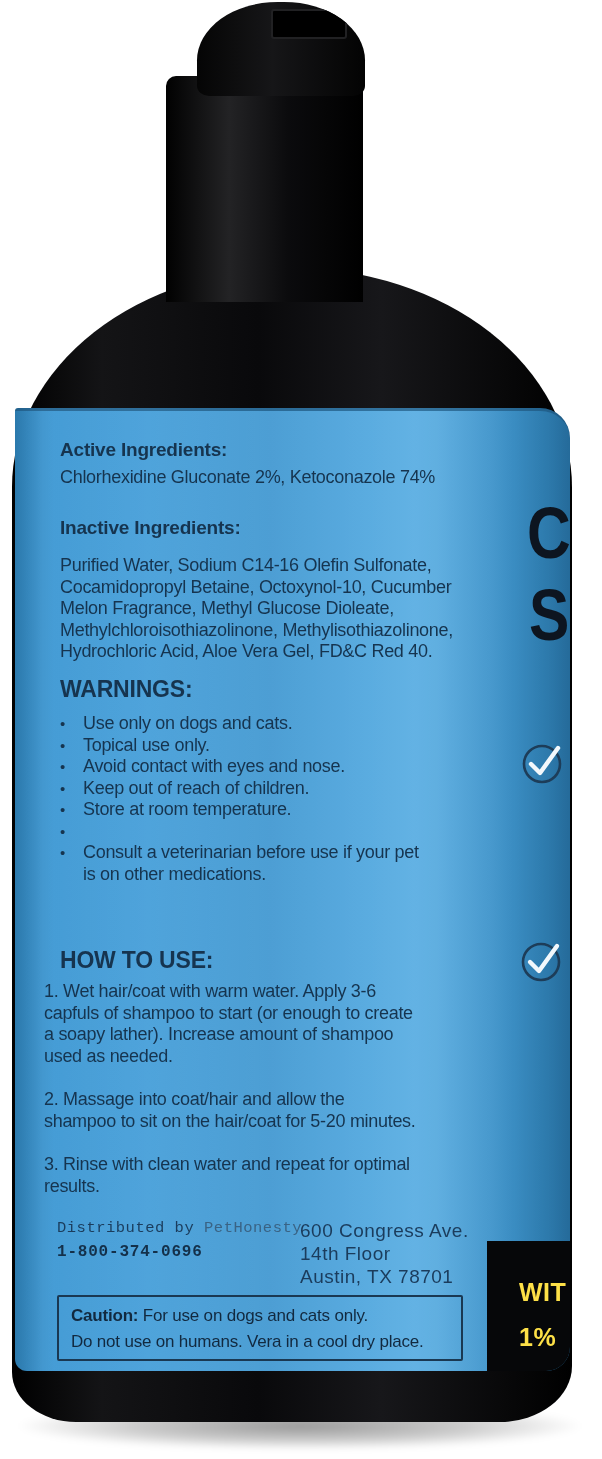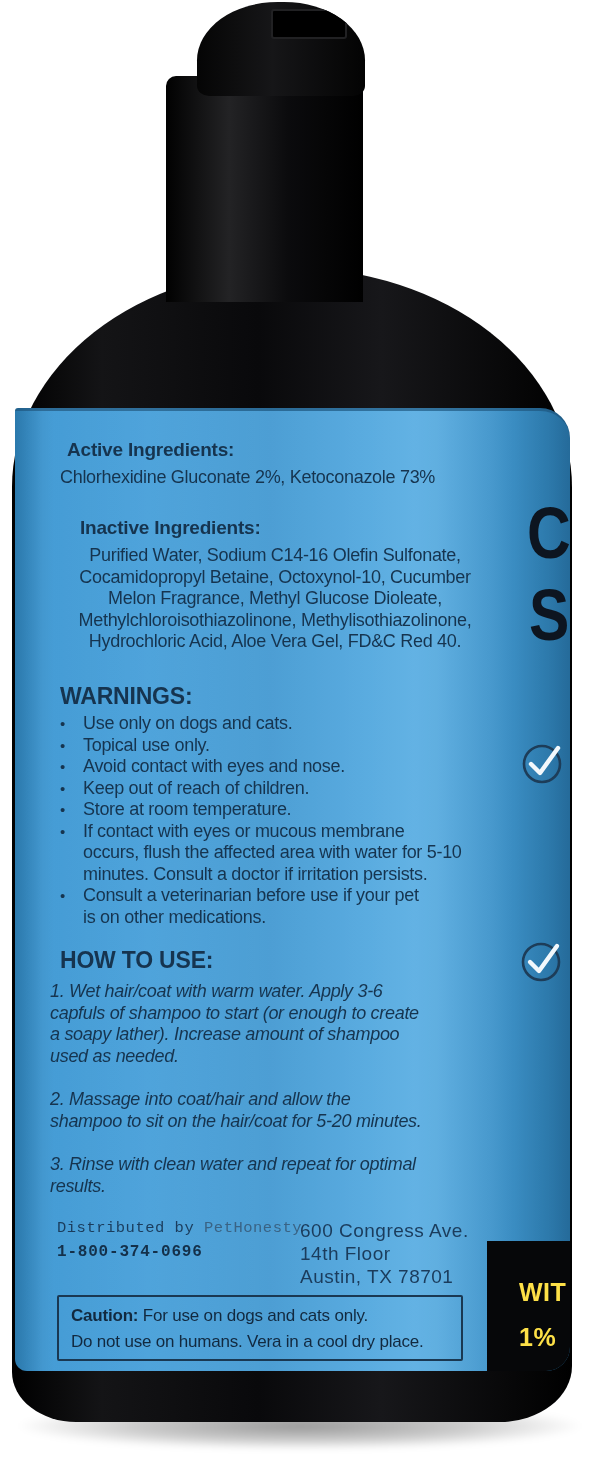--- a/index.html
+++ b/index.html
@@ -95,31 +95,31 @@
 
   <div class="cap-neck"></div>
   <div class="cap-top">
     <div class="cap-notch"></div>
   </div>
 
 
   <div class="label">
     <div class="label-sheen"></div>
 
-    <div class="abs h-section" style="left:52px;top:28px;">Active Ingredients:</div>
-    <div class="abs one-line" style="left:45px;top:56px;">Chlorhexidine Gluconate 2%, Ketoconazole 73%</div>
+    <div class="abs h-section" style="left:45px;top:28px;">Active Ingredients:</div>
+    <div class="abs one-line" style="left:45px;top:56px;">Chlorhexidine Gluconate 2%, Ketoconazole 74%</div>
 
-    <div class="abs h-section" style="left:45px;top:106px;margin-left:20px;">Inactive Ingredients:</div>
-    <div class="abs body-text" style="left:45px;top:134px;width:430px;text-align:center;">Purified Water, Sodium C14-16 Olefin Sulfonate,
+    <div class="abs h-section" style="left:45px;top:106px;">Inactive Ingredients:</div>
+    <div class="abs body-text" style="left:45px;top:144px;width:430px;">Purified Water, Sodium C14-16 Olefin Sulfonate,
 Cocamidopropyl Betaine, Octoxynol-10, Cucumber
 Melon Fragrance, Methyl Glucose Dioleate,
 Methylchloroisothiazolinone, Methylisothiazolinone,
 Hydrochloric Acid, Aloe Vera Gel, FD&amp;C Red 40.</div>
 
-    <div class="abs h-big" style="left:45px;top:272px;">WARNINGS:</div>
+    <div class="abs h-big" style="left:45px;top:265px;">WARNINGS:</div>
     <div class="abs" style="left:45px;top:302px;width:440px;">
         <div class="w-row">
           <span class="dot">•</span>
           <span class="btxt">Use only on dogs and cats.</span>
         </div>
         <div class="w-row">
           <span class="dot">•</span>
           <span class="btxt">Topical use only.</span>
         </div>
         <div class="w-row">
@@ -129,33 +129,30 @@
         <div class="w-row">
           <span class="dot">•</span>
           <span class="btxt">Keep out of reach of children.</span>
         </div>
         <div class="w-row">
           <span class="dot">•</span>
           <span class="btxt">Store at room temperature.</span>
         </div>
         <div class="w-row">
           <span class="dot">•</span>
-          <span class="btxt">If contact with eyes or mucous membrane
-occurs, flush the affected area with water for 5-10
-minutes. Consult a doctor if irritation persists.</span>
         </div>
         <div class="w-row">
           <span class="dot">•</span>
           <span class="btxt">Consult a veterinarian before use if your pet
 is on other medications.</span>
         </div>
       </div>
 
     <div class="abs h-big" style="left:45px;top:536px;">HOW TO USE:</div>
-    <div class="abs" style="left:35px;top:570px;width:440px;font-style:italic;">
+    <div class="abs" style="left:29px;top:570px;width:440px;">
         <div class="how-step">1. Wet hair/coat with warm water. Apply 3-6
 capfuls of shampoo to start (or enough to create
 a soapy lather). Increase amount of shampoo
 used as needed.</div>
         <div class="how-step">2. Massage into coat/hair and allow the
 shampoo to sit on the hair/coat for 5-20 minutes.</div>
         <div class="how-step">3. Rinse with clean water and repeat for optimal
 results.</div>
       </div>
 

